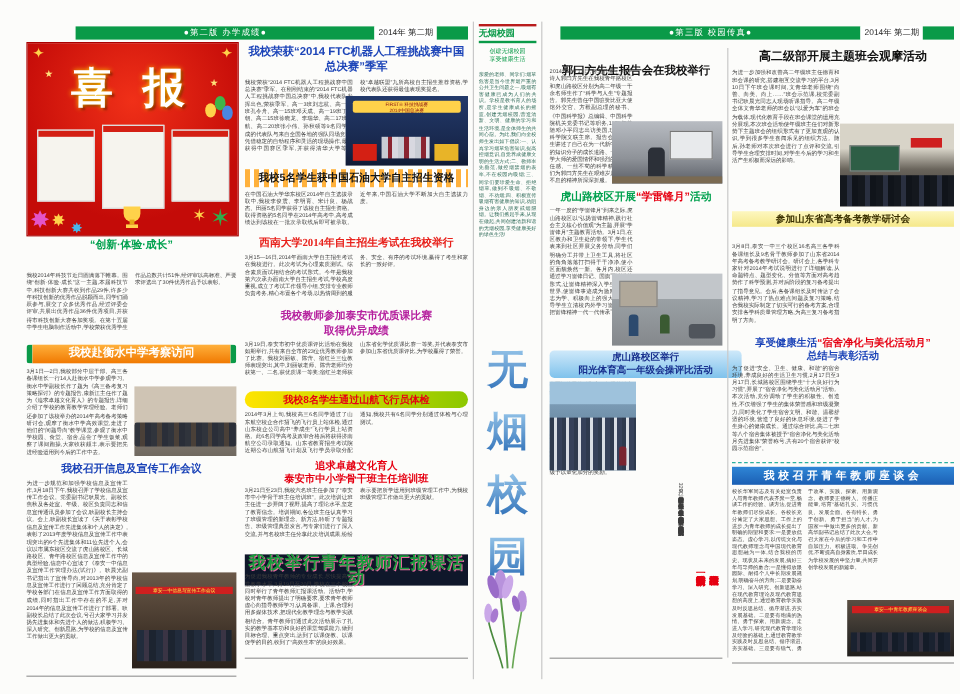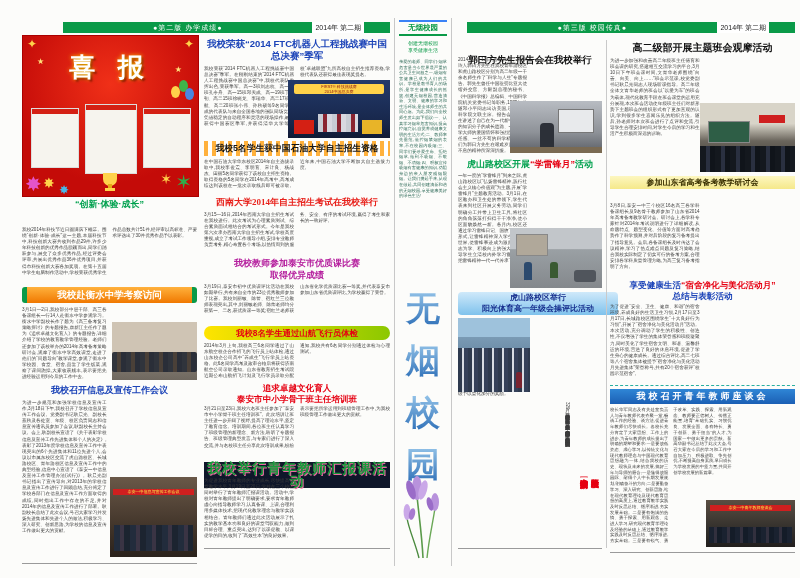--- a/index.html
+++ b/index.html
@@ -28,27 +28,27 @@
   .banner-pilot{background:linear-gradient(90deg,#ffe400,#8cc800);color:#e60012;font-size:8.4px;line-height:14px;border-radius:7px;}
   .banner-yellow{background:#0f172a;color:#1a9a3c;font-size:14px;line-height:13px;letter-spacing:1px;text-shadow:1px 1px 0 #e86aa0;}
   .banner-skyblue{background:linear-gradient(180deg,#cfe9fa,#7fc2ec);color:#18308e;font-size:8px;line-height:10.5px;padding:1px 0;border-radius:4px;}
   .banner-cream{background:linear-gradient(180deg,#fdf7c0,#f5e88a);color:#3a3000;font-family:"Liberation Serif",serif;font-size:8px;line-height:11px;padding:1px 0;}
   .banner-bluefill{background:linear-gradient(180deg,#2f86d6,#1b5fb4);color:#fff;font-family:"Liberation Serif",serif;font-size:9px;line-height:15px;letter-spacing:3px;}
   .photo{position:absolute;overflow:hidden;}
   .photo .cap{position:absolute;left:4%;right:4%;background:#cf1f1f;color:#ffe84a;font-size:4px;line-height:6px;text-align:center;white-space:nowrap;}
   .divider{background:#9a9a9a;height:1px;}
   .vline{background:#c9c9c9;width:1px;}
   
-  .mid-box{border-top:2px solid #3b82f6;border-bottom:2px solid #0a9a48;color:#0a9a48;font-weight:bold;font-size:7.5px;line-height:12px;text-align:center;}
+  .mid-box{border-top:2px solid #b91c1c;border-bottom:2px solid #0a9a48;color:#0a9a48;font-weight:bold;font-size:7.5px;line-height:12px;}
   .mid-slogan{color:#0a9a48;font-size:5px;line-height:7px;text-align:center;}
   .mid-notice{font-size:4.2px;line-height:5.6px;color:#2e6a58;text-align:justify;overflow:hidden;}
   .bigchar{display:block;font-family:"Liberation Serif",serif;font-weight:bold;font-size:34px;line-height:52px;text-align:center;background:linear-gradient(180deg,#a8d4f2,#1a5fae);-webkit-background-clip:text;background-clip:text;color:transparent;}
   
   .poster{background:radial-gradient(circle at 50% 30%,#f03018,#c40b08 70%);border:1px solid #a00;}
-  .poster-title{color:#fff;font-family:"Liberation Serif",serif;font-weight:bold;font-size:26px;letter-spacing:8px;text-align:center;text-shadow:0 0 4px #ffd700,2px 2px 2px #7a0000;}
+  .poster-title{color:#fff;font-family:"Liberation Serif",serif;font-weight:bold;font-size:35px;letter-spacing:8px;text-align:center;text-shadow:0 0 4px #ffd700,2px 2px 2px #7a0000;}
   .doc{background:#f6f4ee;border:1px solid #ddd;position:absolute;}
   .doc .dh{height:5px;background:#d42014;}
   .glyph{position:absolute;line-height:1;}
   .vert{writing-mode:vertical-rl;}
 </style>
 </head>
 <body>
 
 <div class="abs hdr" style="left:63px;top:22px;width:327px;">
   <div class="bar">●第二版  办学成绩●</div>

